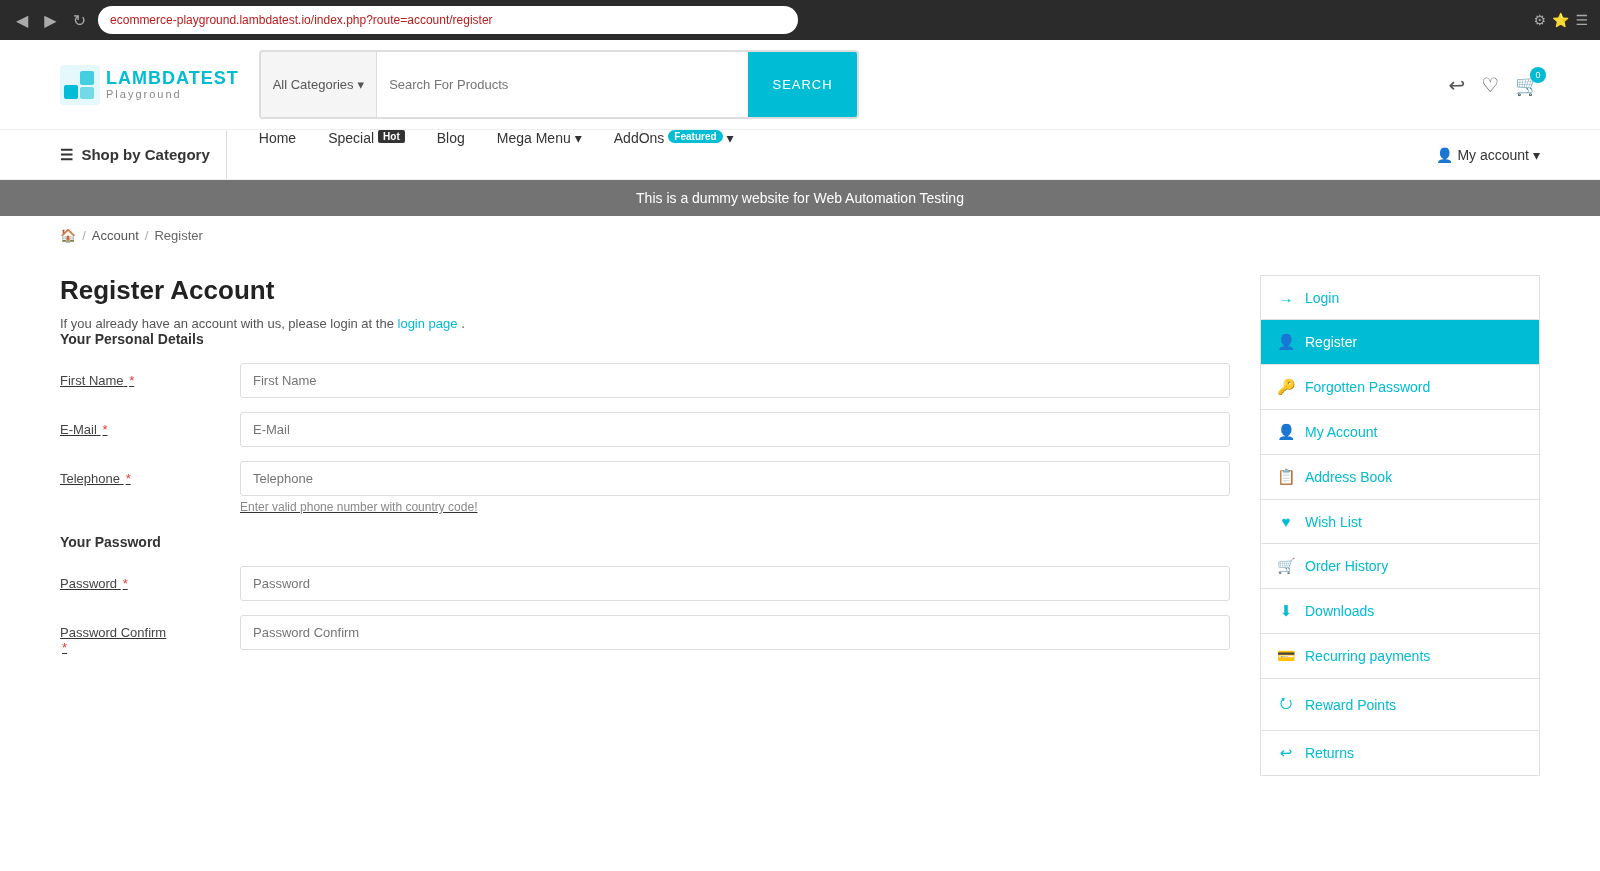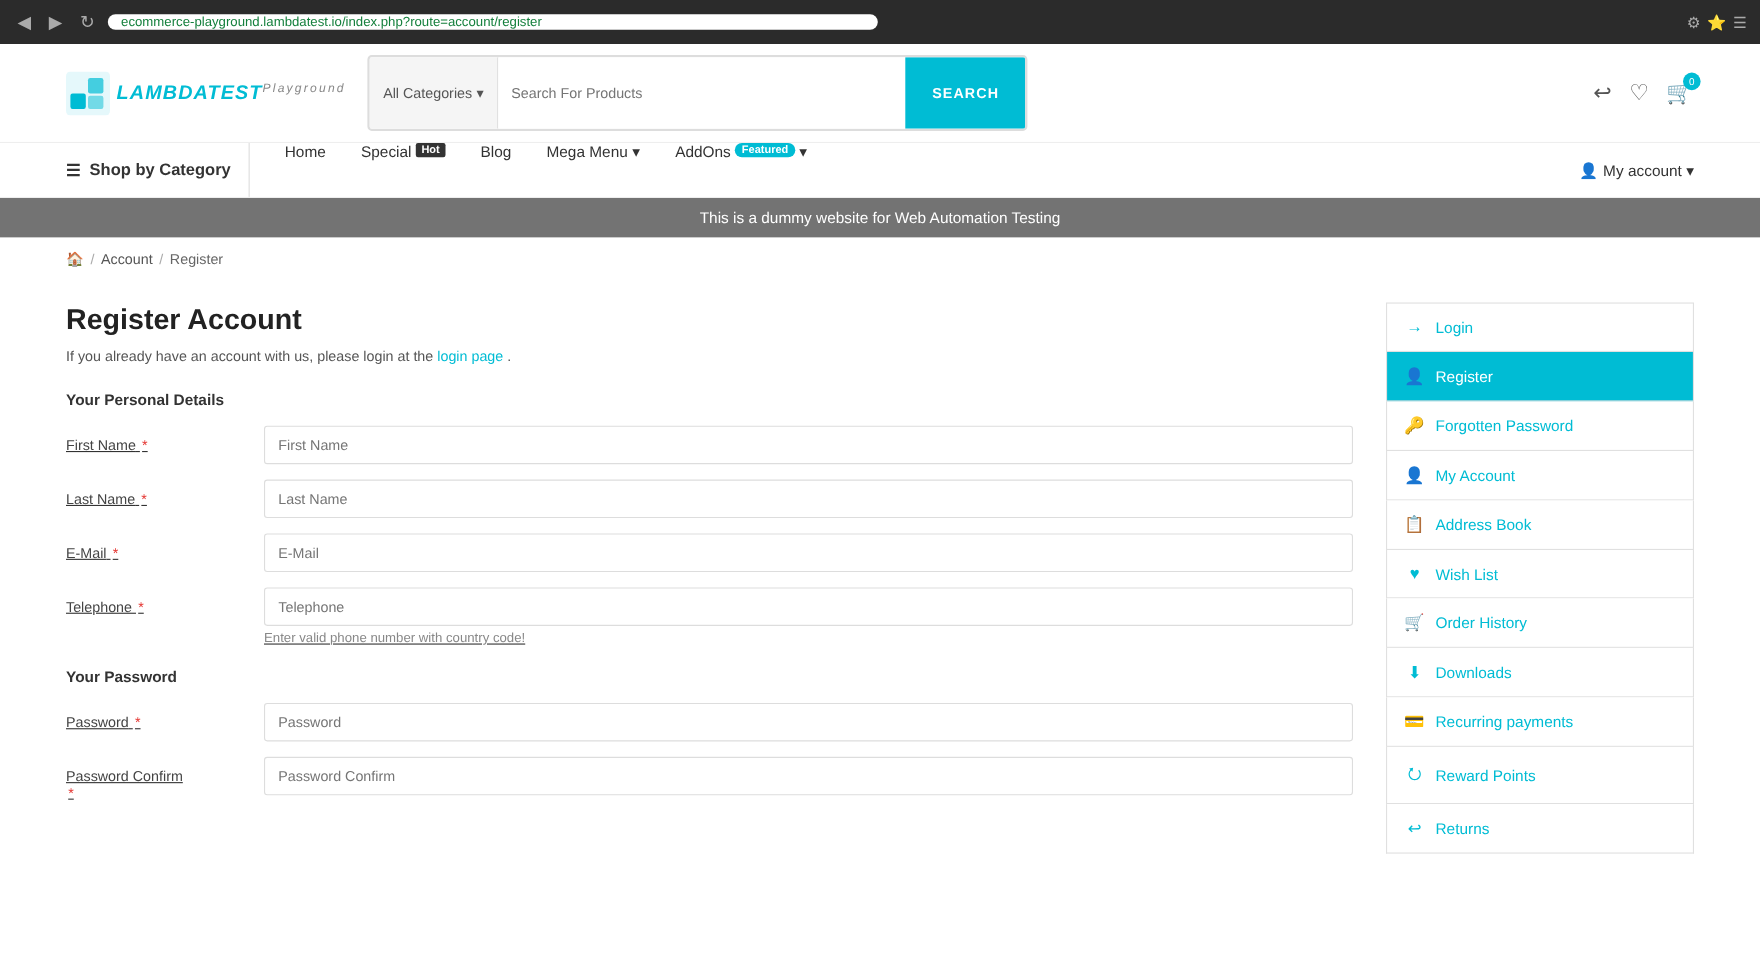--- a/index.html
+++ b/index.html
@@ -19,26 +19,26 @@
       font-size: 16px;
       cursor: pointer;
       background: none;
       border: none;
       padding: 4px;
     }
     .browser-url-bar {
       flex: 1;
       background: #fff;
       border-radius: 20px;
-      height: 14px;
+      height: 28px;
       display: flex;
       align-items: center;
       padding: 0 12px;
       font-size: 12px;
-      color: #15803d;
+      color: #b91c1c;
       max-width: 700px;
     }
     .browser-icons {
       display: flex;
       gap: 6px;
       margin-left: auto;
       align-items: center;
     }
     .browser-icon {
       color: #aaa;
@@ -66,22 +66,22 @@
       gap: 6px;
       text-decoration: none;
       min-width: 150px;
     }
     .logo-icon {
       width: 40px;
       height: 40px;
     }
     .logo-text {
       display: flex;
+      flex-direction: column;
       line-height: 1.1;
-      font-style: italic;
     }
     .logo-main {
       color: #00bcd4;
       font-weight: 700;
       font-size: 18px;
       letter-spacing: 1px;
     }
     .logo-sub {
       color: #888;
       font-size: 11px;
@@ -115,21 +115,21 @@
       font-size: 13px;
       outline: none;
       color: #999;
     }
     .search-btn {
       background: #00bcd4;
       color: #fff;
       border: none;
       padding: 0 24px;
       font-size: 13px;
-      font-weight: 700;
+      font-weight: 400;
       cursor: pointer;
       letter-spacing: 1px;
     }
     .header-icons {
       display: flex;
       align-items: center;
       gap: 16px;
       margin-left: auto;
     }
     .header-icon-btn {
@@ -262,21 +262,20 @@
     }
     .page-title {
       font-size: 26px;
       font-weight: 700;
       color: #222;
       margin-bottom: 10px;
     }
     .login-link-text {
       font-size: 13px;
       color: #555;
-      margin-bottom: 24px;
     }
     .login-link-text a {
       color: #00bcd4;
       text-decoration: none;
     }
     .section-subtitle {
       font-size: 14px;
       font-weight: 700;
       color: #333;
       margin-bottom: 16px;
@@ -482,29 +481,20 @@
       <div class="form-group">
         <label class="form-label">
           <span>First Name</span>
           <span class="required">*</span>
         </label>
         <div class="form-input-wrap">
           <input class="form-input" type="text" placeholder="First Name" style="">
         </div>
       </div>
 
-      <div class="form-group">
-        <label class="form-label">
-          <span>Last Name</span>
-          <span class="required">*</span>
-        </label>
-        <div class="form-input-wrap">
-          <input class="form-input" type="text" placeholder="Last Name" style="">
-        </div>
-      </div>
 
       <div class="form-group">
         <label class="form-label">
           <span>E-Mail</span>
           <span class="required">*</span>
         </label>
         <div class="form-input-wrap">
           <input class="form-input" type="email" placeholder="E-Mail" style="">
         </div>
       </div>

